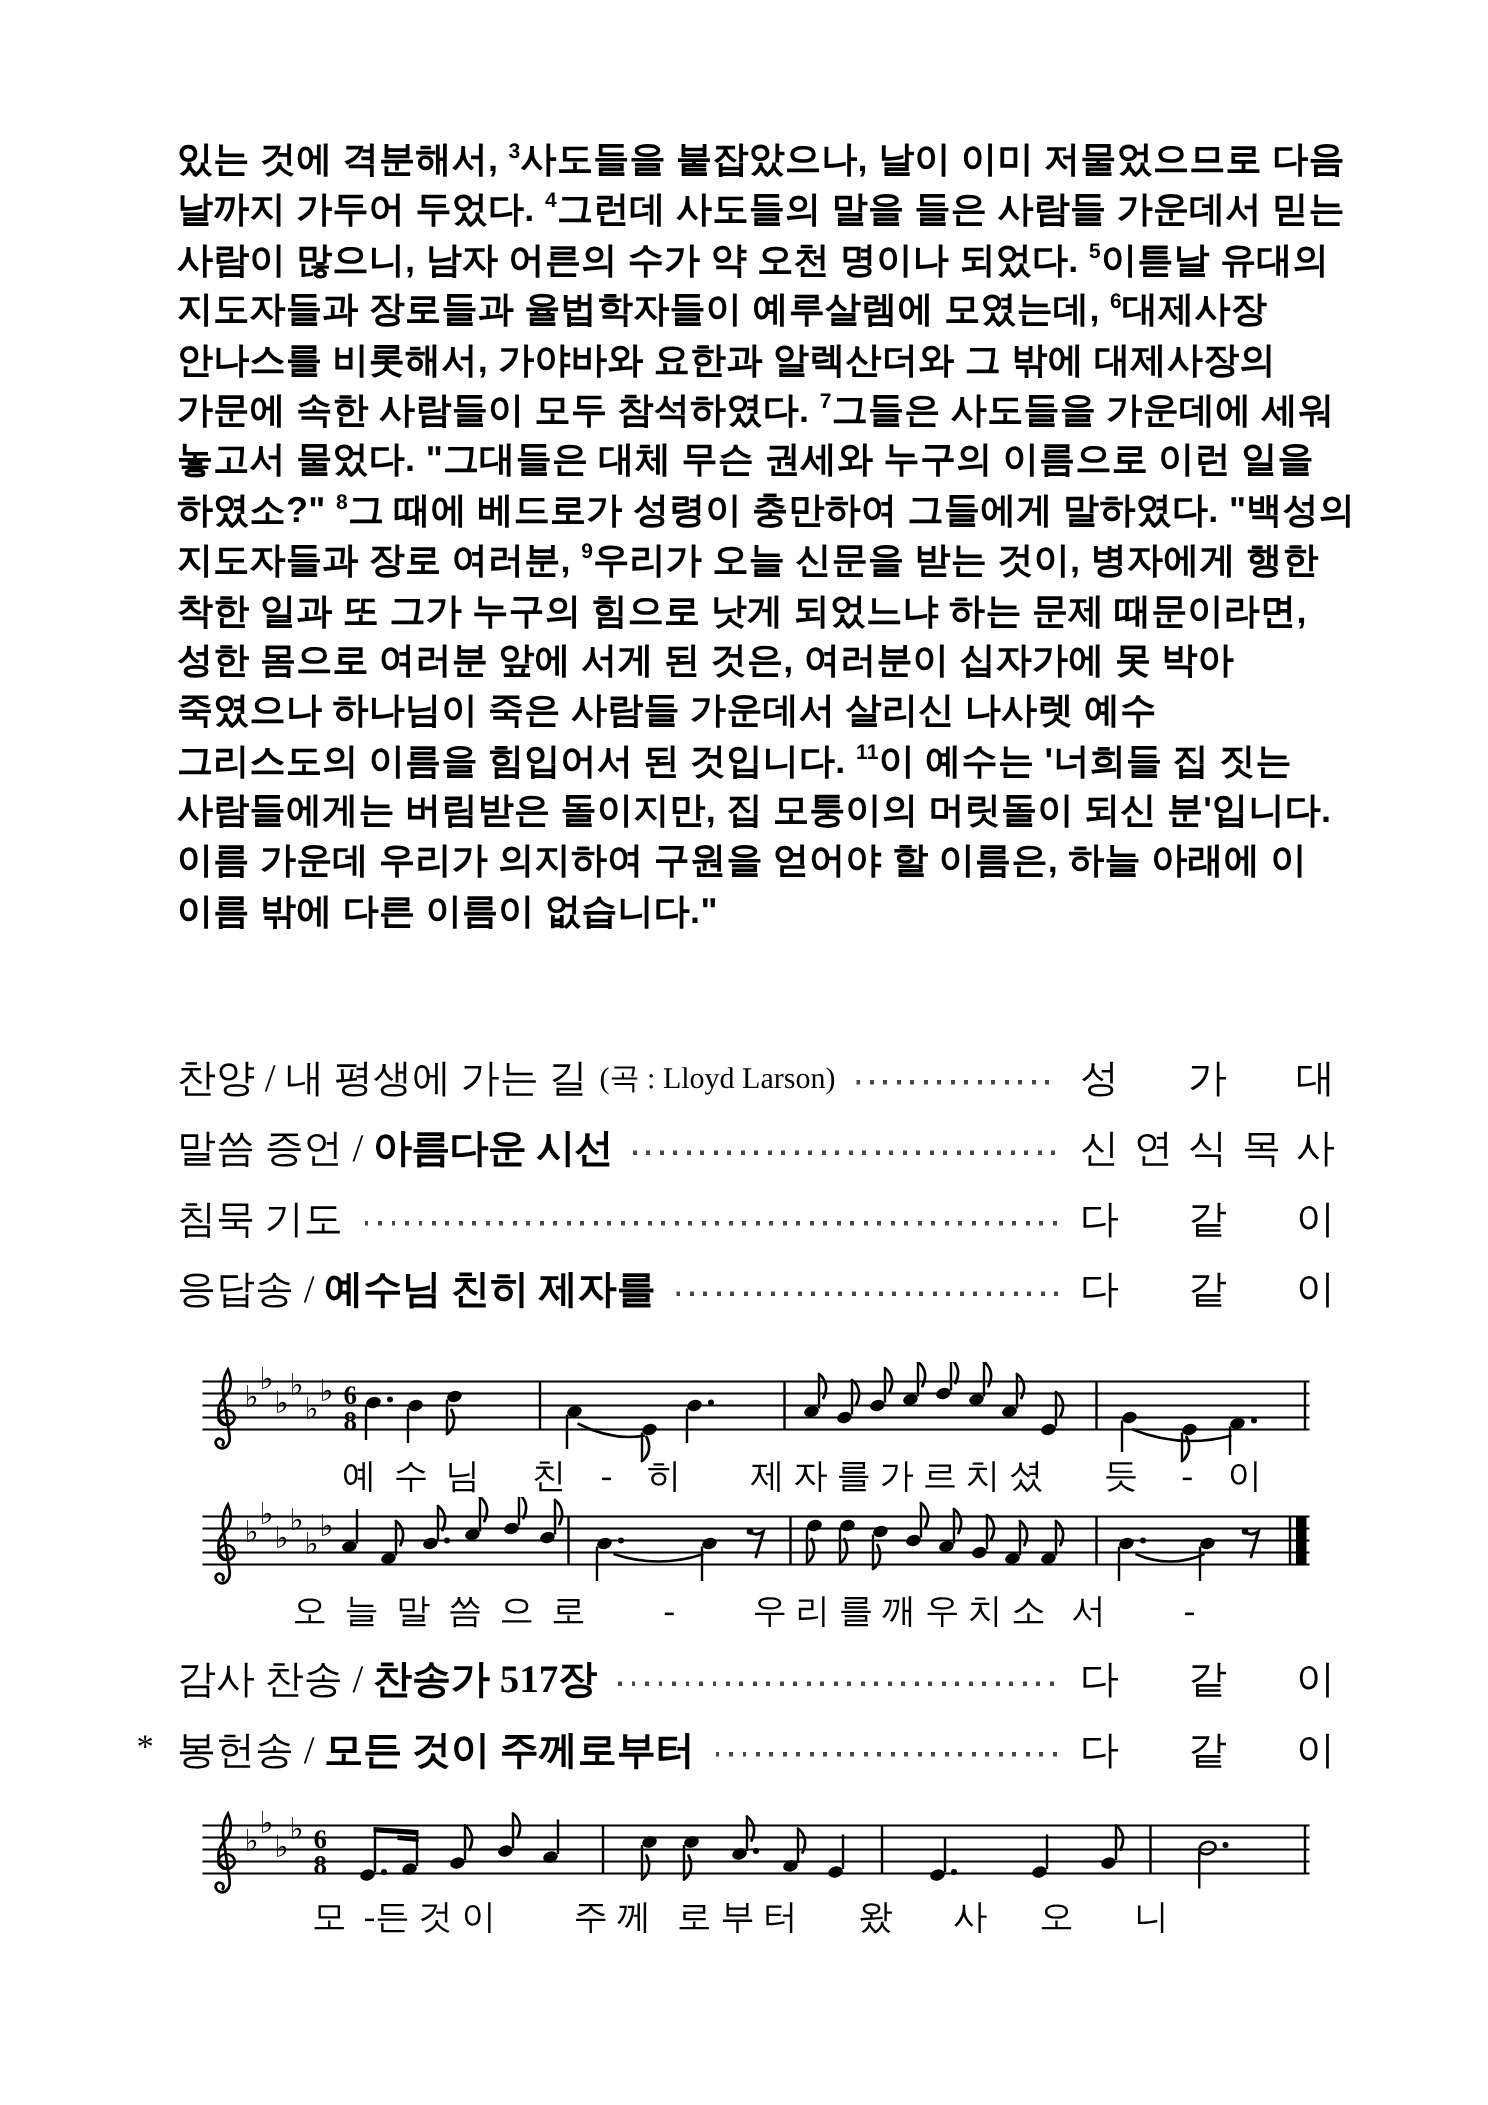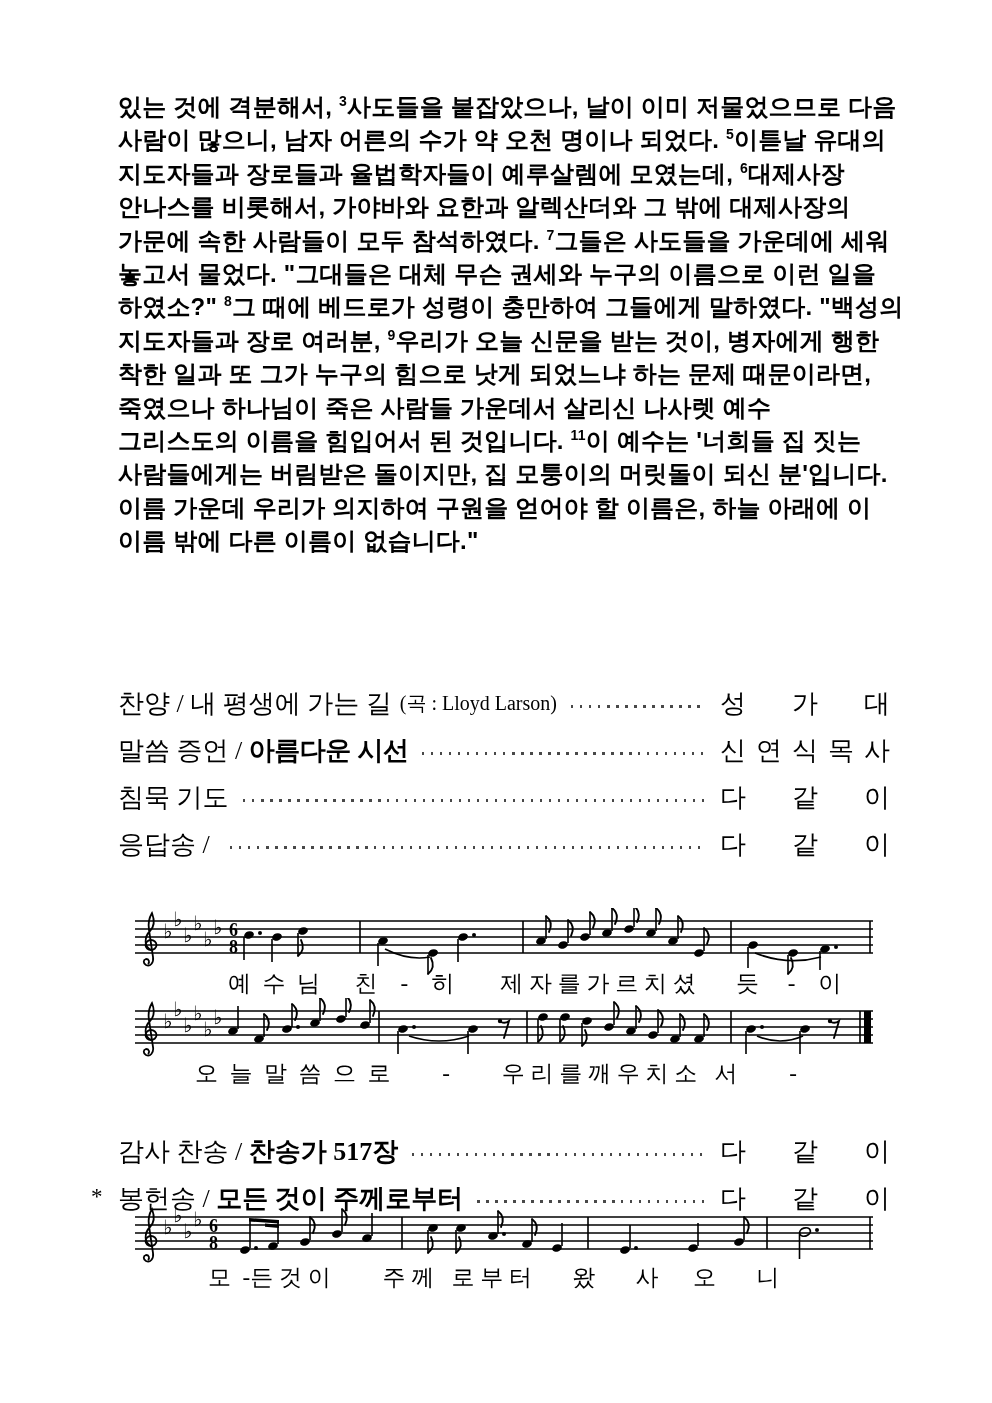--- a/index.html
+++ b/index.html
@@ -8,22 +8,22 @@
 
   
   .passage{position:absolute;left:118px;top:90px;width:778px;
            font-family:"Liberation Sans","DejaVu Sans",sans-serif;
            font-size:24px;letter-spacing:0.2px;}
   .pline{height:33.4px;line-height:33.4px;white-space:nowrap;font-weight:bold;}
   .pline sup{font-size:14px;line-height:0;}
 
   
   .order{position:absolute;left:118px;width:772px;}
-  .g1{top:680px;}
-  .g2{top:1128px;}
+  .g1{top:695px;}
+  .g2{top:1096px;}
   .orow{height:47px;display:flex;align-items:center;font-size:26px;position:relative;}
   .opre,.otitle,.onote{white-space:pre;}
   .otitle.b{font-weight:bold;}
   .otitle.sans{font-family:"Liberation Sans","DejaVu Sans",sans-serif;letter-spacing:-0.5px;}
   .onote{font-size:20px;margin-left:8px;}
   .leader{flex:1;height:2.5px;align-self:center;margin:6px 14px 0 14px;
           background-image:repeating-linear-gradient(to right,#484848 0 2.5px,transparent 2.5px 9px);}
   .performer{width:170px;display:flex;justify-content:space-between;font-size:26px;flex:none;}
   .oprefix{position:absolute;left:-27px;top:9px;font-size:23px;}
 
@@ -45,28 +45,30 @@
   svg .fl{stroke:#000;stroke-width:1.9;fill:none;stroke-linecap:round;}
   svg .bm{fill:#000;}
   svg .flat{font-family:"DejaVu Sans",sans-serif;font-size:20px;fill:#000;}
   svg .ts{font-family:"Liberation Serif",serif;font-weight:bold;font-size:18px;fill:#000;}
 </style>
 </head>
 <body>
 
 <div class="passage">
     <div class="pline">있는 것에 격분해서, <sup>3</sup>사도들을 붙잡았으나, 날이 이미 저물었으므로 다음</div>
+    <div class="pline">날까지 가두어 두었다. <sup>4</sup>그런데 사도들의 말을 들은 사람들 가운데서 믿는</div>
     <div class="pline">사람이 많으니, 남자 어른의 수가 약 오천 명이나 되었다. <sup>5</sup>이튿날 유대의</div>
     <div class="pline">지도자들과 장로들과 율법학자들이 예루살렘에 모였는데, <sup>6</sup>대제사장</div>
     <div class="pline">안나스를 비롯해서, 가야바와 요한과 알렉산더와 그 밖에 대제사장의</div>
     <div class="pline">가문에 속한 사람들이 모두 참석하였다. <sup>7</sup>그들은 사도들을 가운데에 세워</div>
     <div class="pline">놓고서 물었다. "그대들은 대체 무슨 권세와 누구의 이름으로 이런 일을</div>
     <div class="pline">하였소?" <sup>8</sup>그 때에 베드로가 성령이 충만하여 그들에게 말하였다. "백성의</div>
     <div class="pline">지도자들과 장로 여러분, <sup>9</sup>우리가 오늘 신문을 받는 것이, 병자에게 행한</div>
     <div class="pline">착한 일과 또 그가 누구의 힘으로 낫게 되었느냐 하는 문제 때문이라면,</div>
+    <div class="pline">성한 몸으로 여러분 앞에 서게 된 것은, 여러분이 십자가에 못 박아</div>
     <div class="pline">죽였으나 하나님이 죽은 사람들 가운데서 살리신 나사렛 예수</div>
     <div class="pline">그리스도의 이름을 힘입어서 된 것입니다. <sup>11</sup>이 예수는 '너희들 집 짓는</div>
     <div class="pline">사람들에게는 버림받은 돌이지만, 집 모퉁이의 머릿돌이 되신 분'입니다.</div>
     <div class="pline">이름 가운데 우리가 의지하여 구원을 얻어야 할 이름은, 하늘 아래에 이</div>
     <div class="pline">이름 밖에 다른 이름이 없습니다."</div>
   </div>
 
 <div class="order g1">
   <div class="orow">
     <span class="opre">찬양 / </span>
@@ -95,20 +97,21 @@
     <span class="opre">침묵 기도</span>
     <span class="leader"></span>
     <span class="performer">
         <span>다</span>
         <span>같</span>
         <span>이</span>
       </span>
   </div>
   <div class="orow">
     <span class="opre">응답송 / </span>
+      <span class="otitle b">예수님 친히 제자를</span>
     <span class="leader"></span>
     <span class="performer">
         <span>다</span>
         <span>같</span>
         <span>이</span>
       </span>
   </div>
 </div>
 
 <svg id="sv1" class="msvg" width="745" height="74" viewBox="0 0 745 74">

